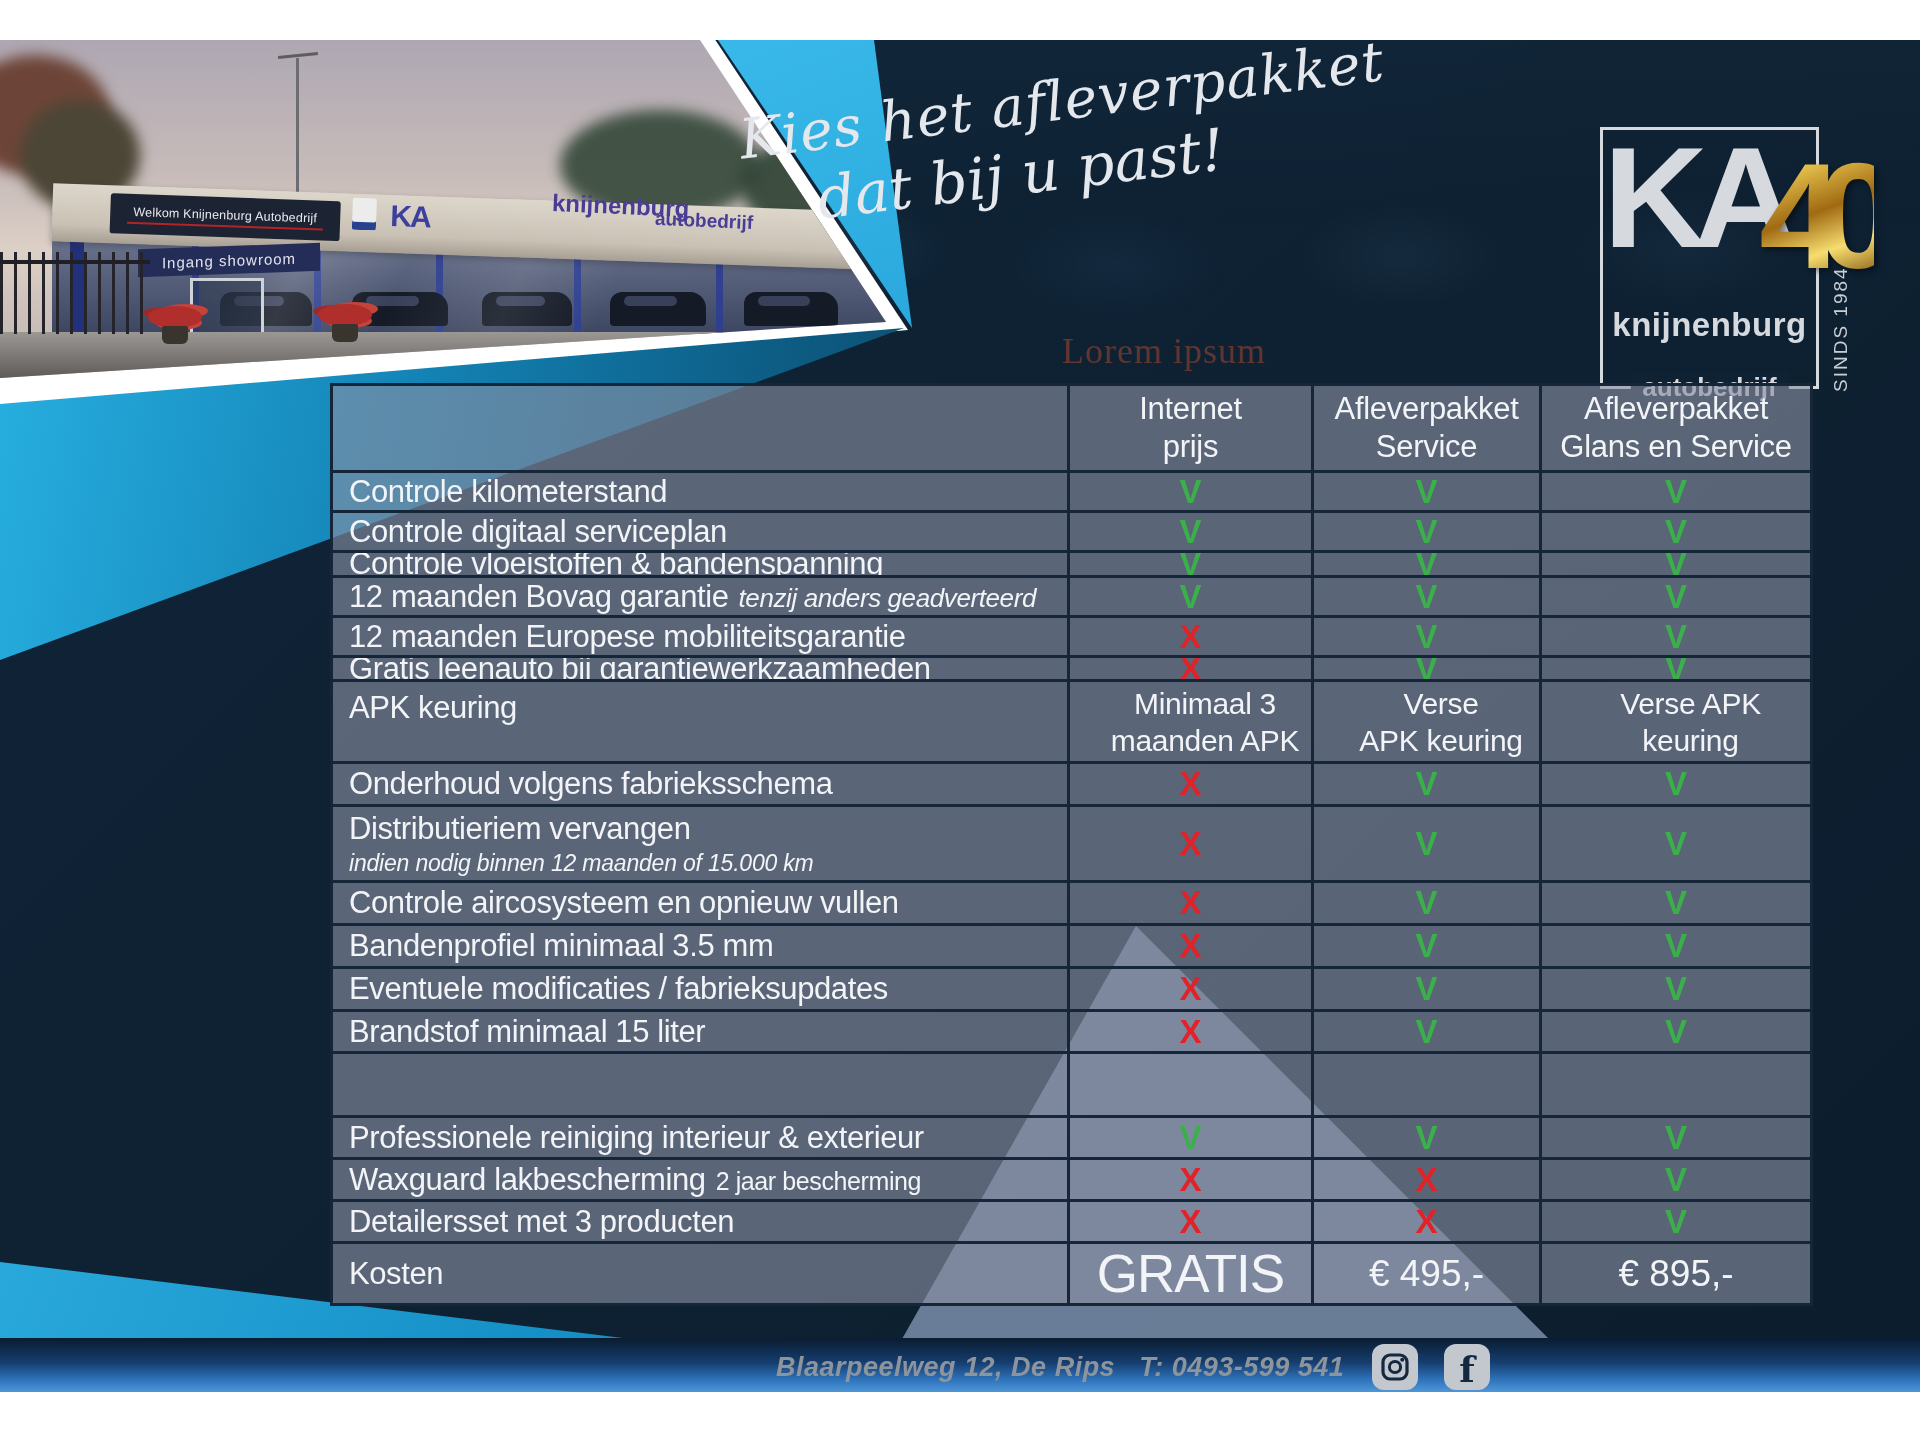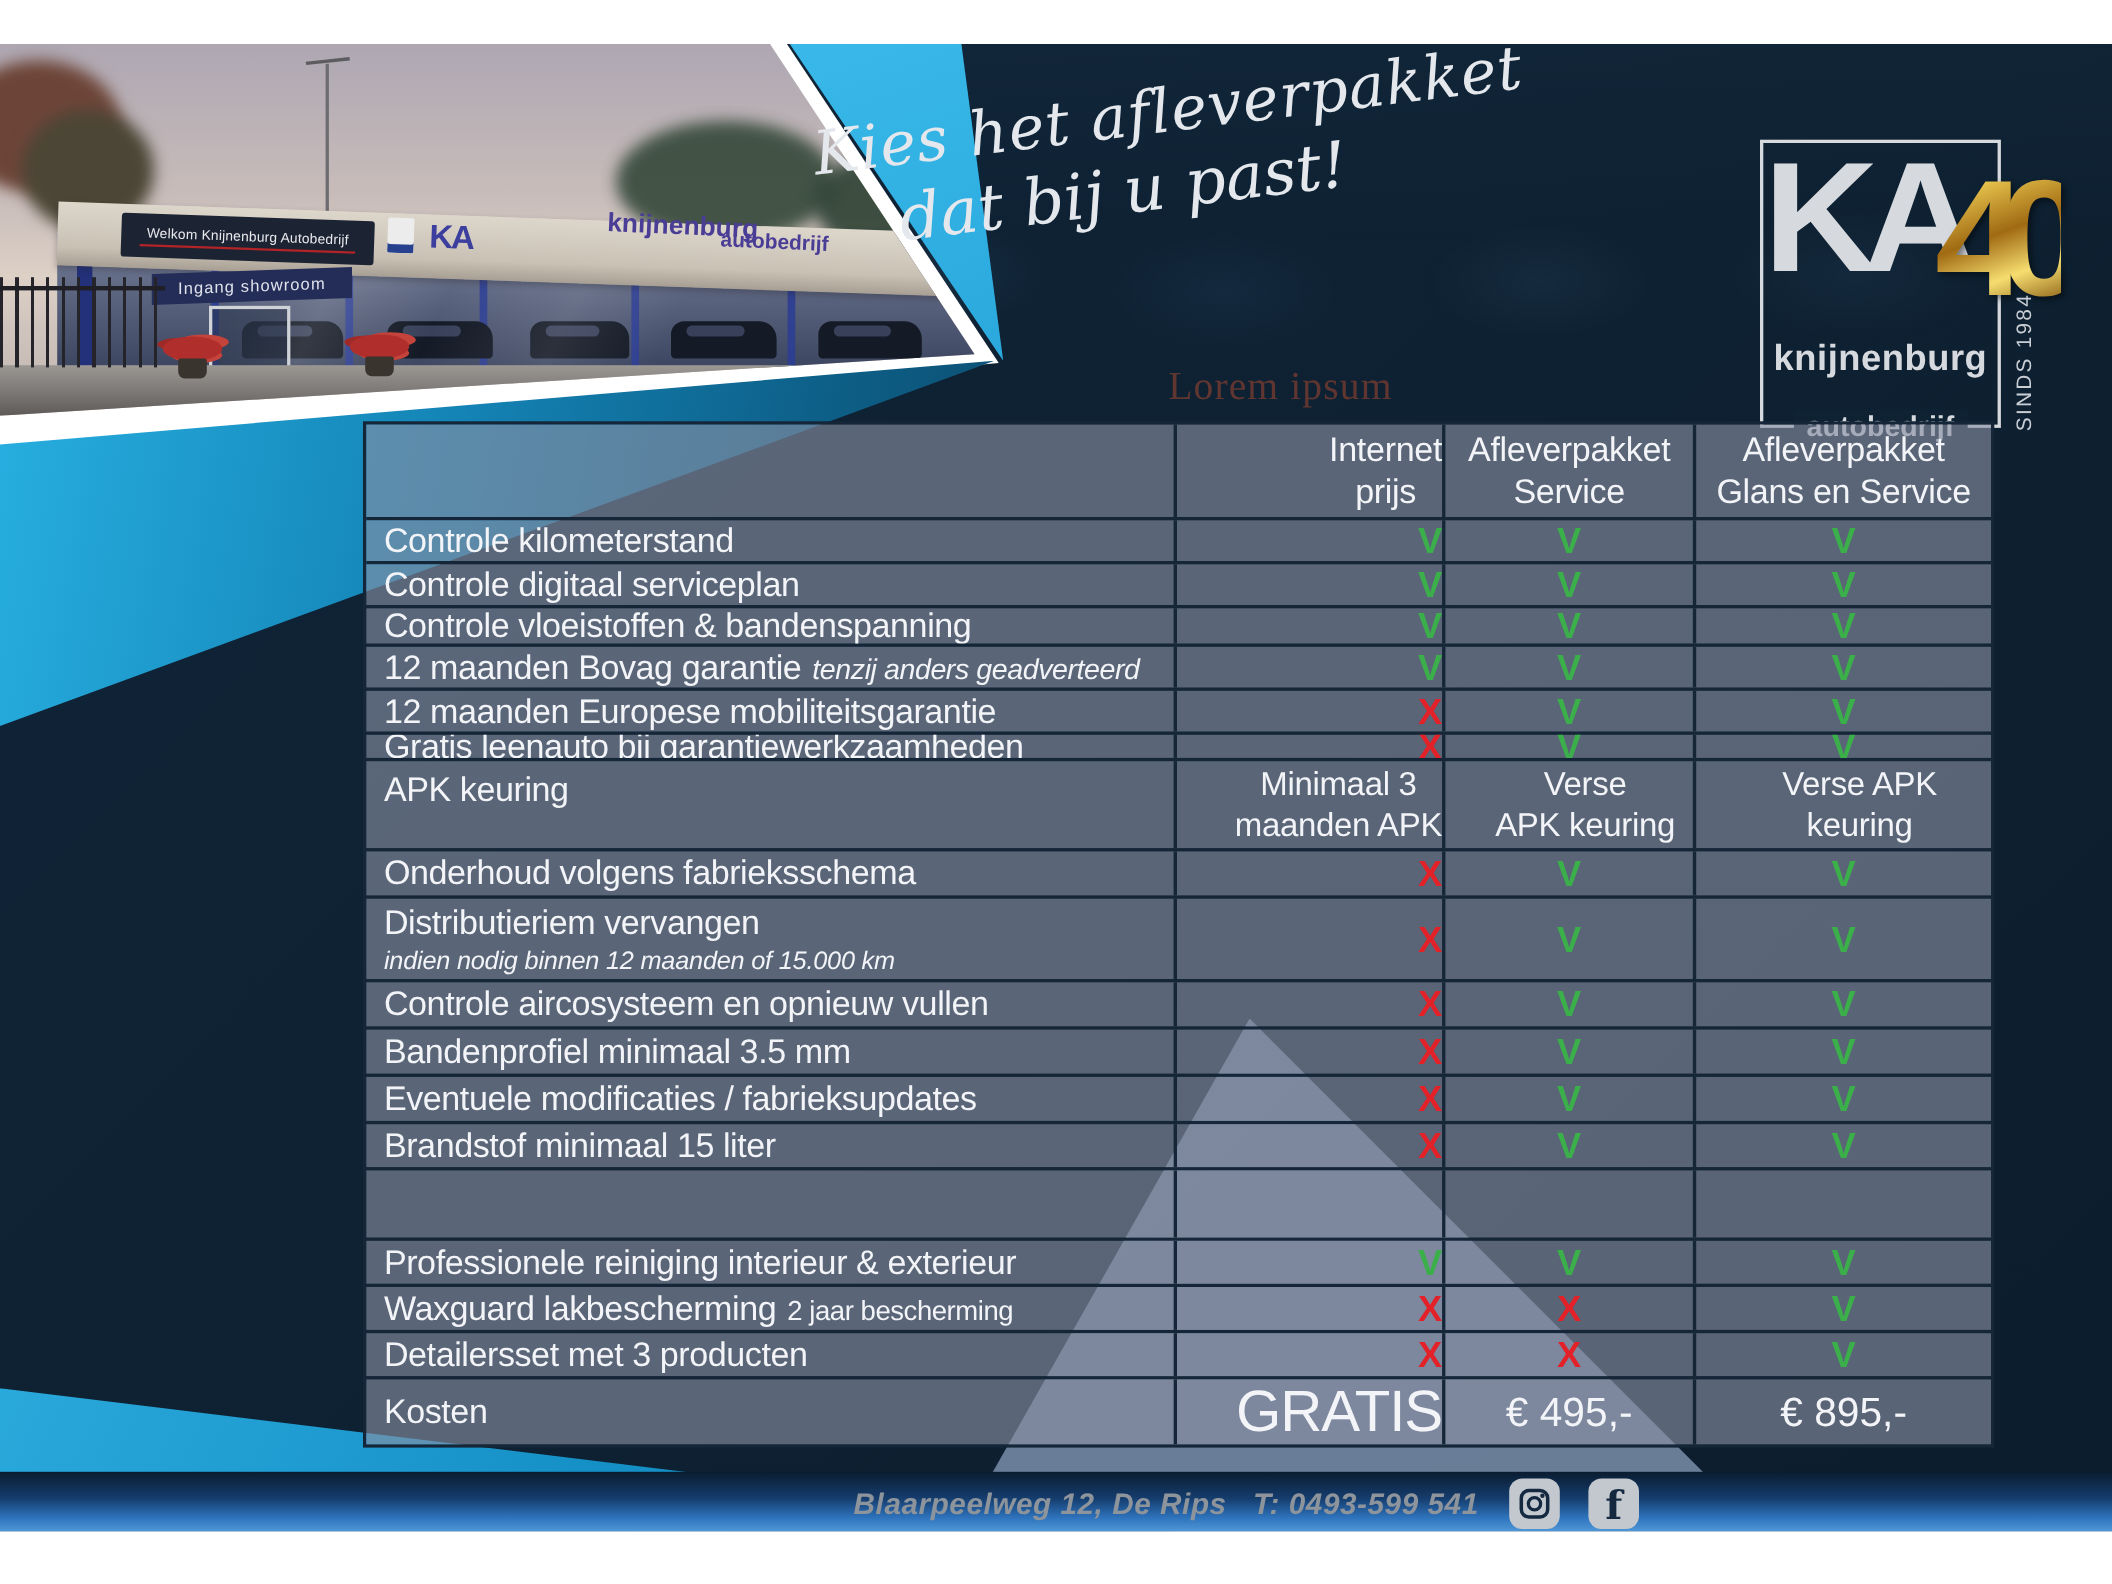--- a/index.html
+++ b/index.html
@@ -107,21 +107,21 @@
 
   
   .pkg-table{position:absolute;left:330px;top:383px;width:1483px;z-index:10;
              border:3px solid var(--line);box-sizing:border-box;}
   .t-row{display:flex;border-top:3px solid var(--line);box-sizing:border-box;}
   .t-row:first-child{border-top:none;}
   .t-cell{background:var(--cell);border-left:3px solid var(--line);box-sizing:border-box;
           display:flex;align-items:center;justify-content:center;overflow:hidden;}
   .t-cell:first-child{border-left:none;justify-content:flex-start;padding-left:16px;}
   .c-label{width:734px;flex:0 0 auto;}
-  .c-v1{width:244px;flex:0 0 auto;justify-content:flex-end;}
+  .c-v1{width:244px;flex:0 0 auto;}
   .c-v2{width:228px;flex:0 0 auto;}
   .c-v3{flex:1 1 auto;}
   .hdr .t-cell{font-size:31px;color:var(--txt);text-align:center;line-height:38px;letter-spacing:-0.3px;}
   .lbl{font-size:31px;color:var(--txt);letter-spacing:-0.4px;white-space:nowrap;}
   .suffix-italic{font-style:italic;font-size:26px;margin-left:10px;color:var(--txt);}
   .suffix-small{font-size:25px;margin-left:10px;color:var(--txt);}
   .sublabel{font-style:italic;font-size:23px;color:var(--txt);margin-top:3px;letter-spacing:-0.2px;}
   .check{font-size:33px;font-weight:700;color:var(--green);}
   .cross{font-size:33px;font-weight:700;color:var(--red);}
   .vlines{font-size:30px;color:var(--txt);text-align:center;line-height:37px;letter-spacing:-0.3px;margin-left:29px;}
@@ -258,21 +258,21 @@
         <div class="t-cell c-v1">
           <span class="check">V</span>
         </div>
         <div class="t-cell c-v2">
           <span class="check">V</span>
         </div>
         <div class="t-cell c-v3">
           <span class="check">V</span>
         </div>
       </div>
-      <div class="t-row" style="height: 35px;">
+      <div class="t-row" style="height: 25px;">
         <div class="t-cell c-label">
           <span class="lbl">Controle vloeistoffen &amp; bandenspanning</span>
         </div>
         <div class="t-cell c-v1">
           <span class="check">V</span>
         </div>
         <div class="t-cell c-v2">
           <span class="check">V</span>
         </div>
         <div class="t-cell c-v3">

